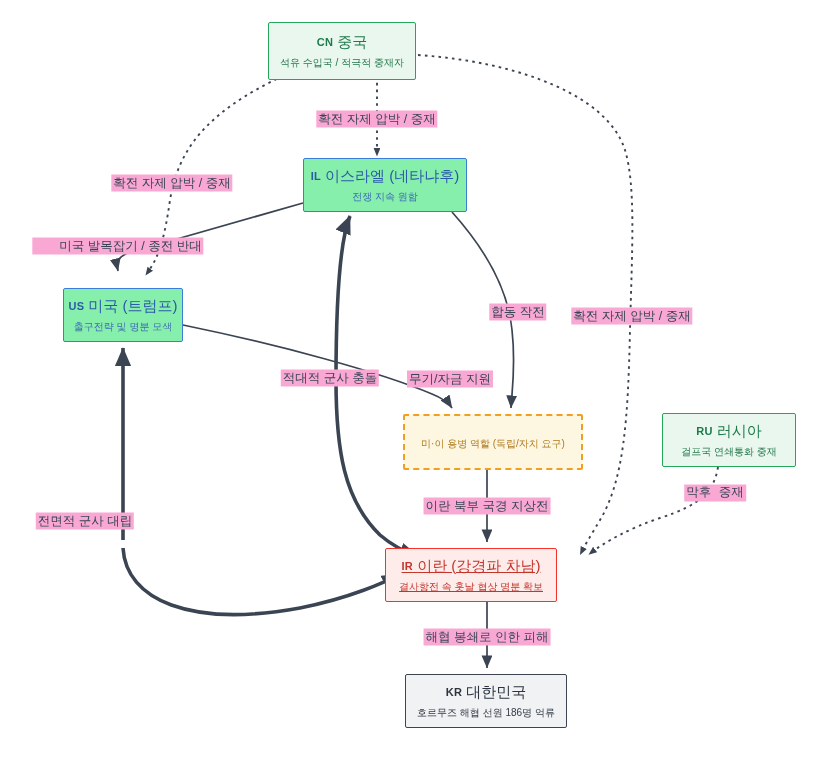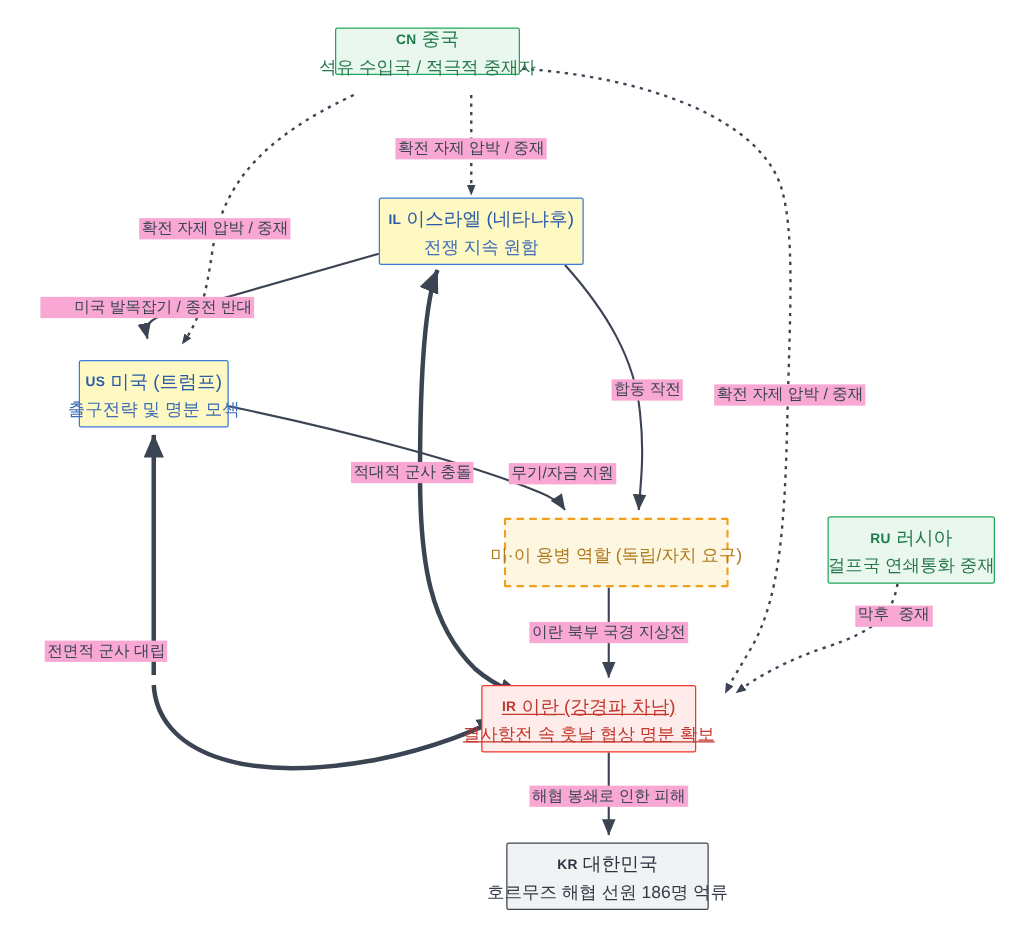--- a/index.html
+++ b/index.html
@@ -15,26 +15,26 @@
     display:flex;flex-direction:column;align-items:center;justify-content:center;
     border-radius:2px;text-align:center;
   }
   .node .title{
     font-size:15px;line-height:19px;white-space:nowrap;
   }
   .node .title .cc{
     font-size:11px;font-weight:bold;letter-spacing:.2px;vertical-align:1px;
   }
   .node .sub{
-    font-size:14px;line-height:16px;white-space:nowrap;margin-top:3px;
+    font-size:10px;line-height:16px;white-space:nowrap;margin-top:3px;
   }
   .node .glyph{font-size:13px;margin-right:3px;}
 
   
-  .n-blue{background:#fef9c3;border:1.6px solid #3b7dd8;color:#2b5aa8;align-items:center;}
+  .n-blue{background:#86efac;border:1.6px solid #3b7dd8;color:#2b5aa8;align-items:center;}
   .n-blue .sub{color:#3d6db5;}
   .n-green{background:#eaf7ef;border:1.6px solid #22a75b;color:#1d7a49;}
   .n-green .sub{color:#25784a;}
   .n-red{background:#fdecea;border:1.8px solid #f4342a;color:#c4352c;}
   .n-red .sub{color:#c4352c;}
   .n-amber{background:#fdf6e0;border:2px dashed #f0a020;color:#b4761a;}
   .n-amber .sub{color:#b07a1c;text-align:center;}
   .n-grey{background:#f1f2f3;border:1.8px solid #3b4450;color:#2c3440;}
   .n-grey .sub{color:#333b47;}
 
@@ -89,21 +89,21 @@
       <path d="M452,212 C486,250 508,288 512,330 C516,366 512,390 511,408" stroke-width="1.7" marker-end="url(#ah)"></path>
 
       <path d="M487,470 L487,542" stroke-width="1.7" marker-end="url(#ah)"></path>
 
       <path d="M718,467 C714,492 700,505 660,518 C630,528 605,542 592,552" stroke-width="1.9" stroke-dasharray="2.6 4.2" marker-end="url(#ahD)"></path>
 
       <path d="M487,602 L487,668" stroke-width="1.7" marker-end="url(#ah)"></path>
     </g>
   </svg>
 
-  <div class="node n-green" style="left:268px;top:22px;width:148px;height:38px;">
+  <div class="node n-green" style="left:268px;top:22px;width:148px;height:58px;">
     <div class="title">
       <span class="cc">CN</span>
       <span>중국</span>
     </div>
     <div class="sub">석유 수입국 / 적극적 중재자</div>
   </div>
 
   <div class="node n-blue" style="left:303px;top:158px;width:164px;height:54px;">
     <div class="title">
       <span class="cc">IL</span>

